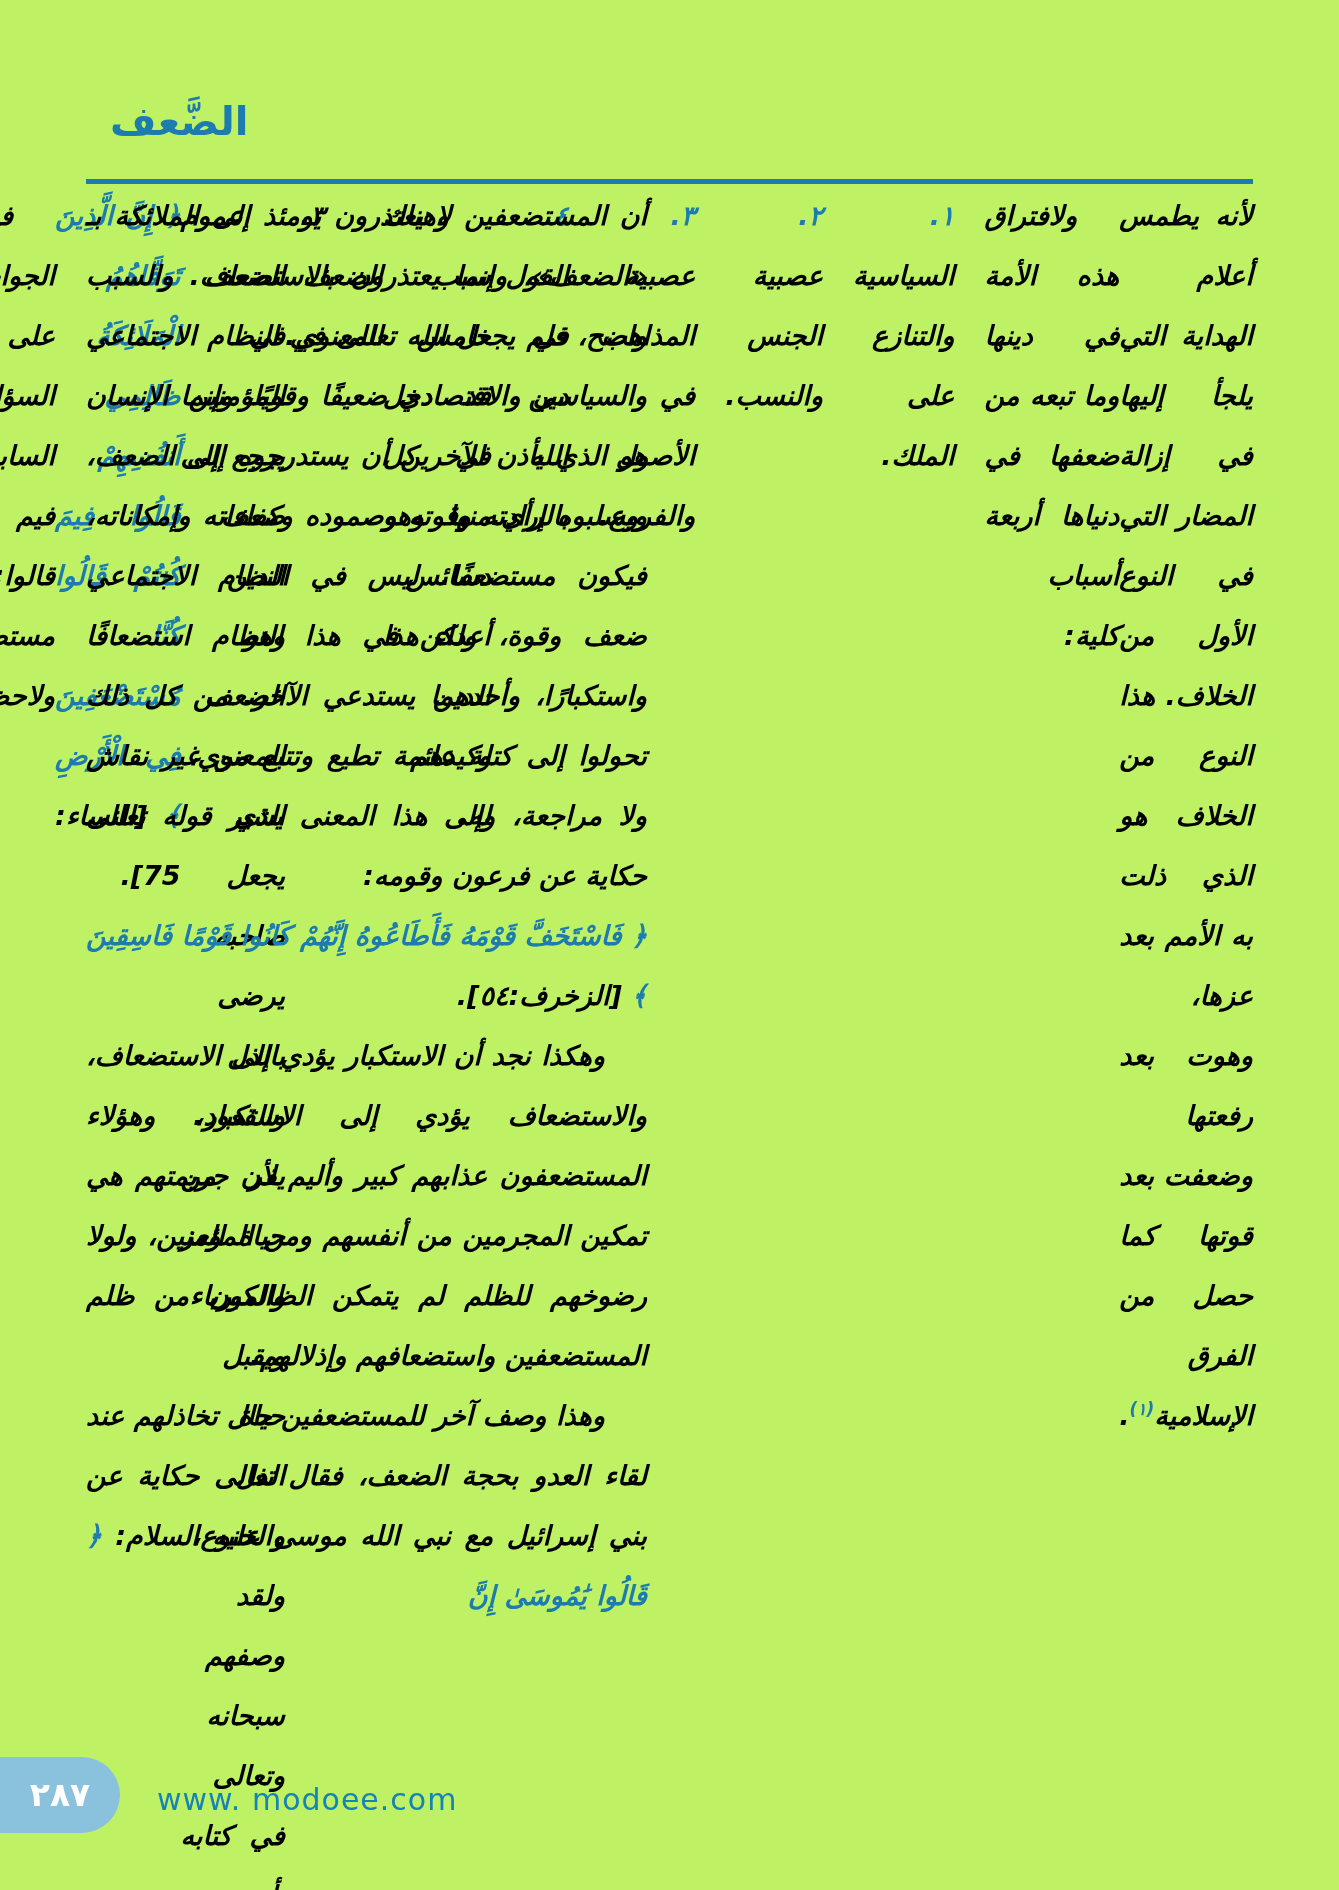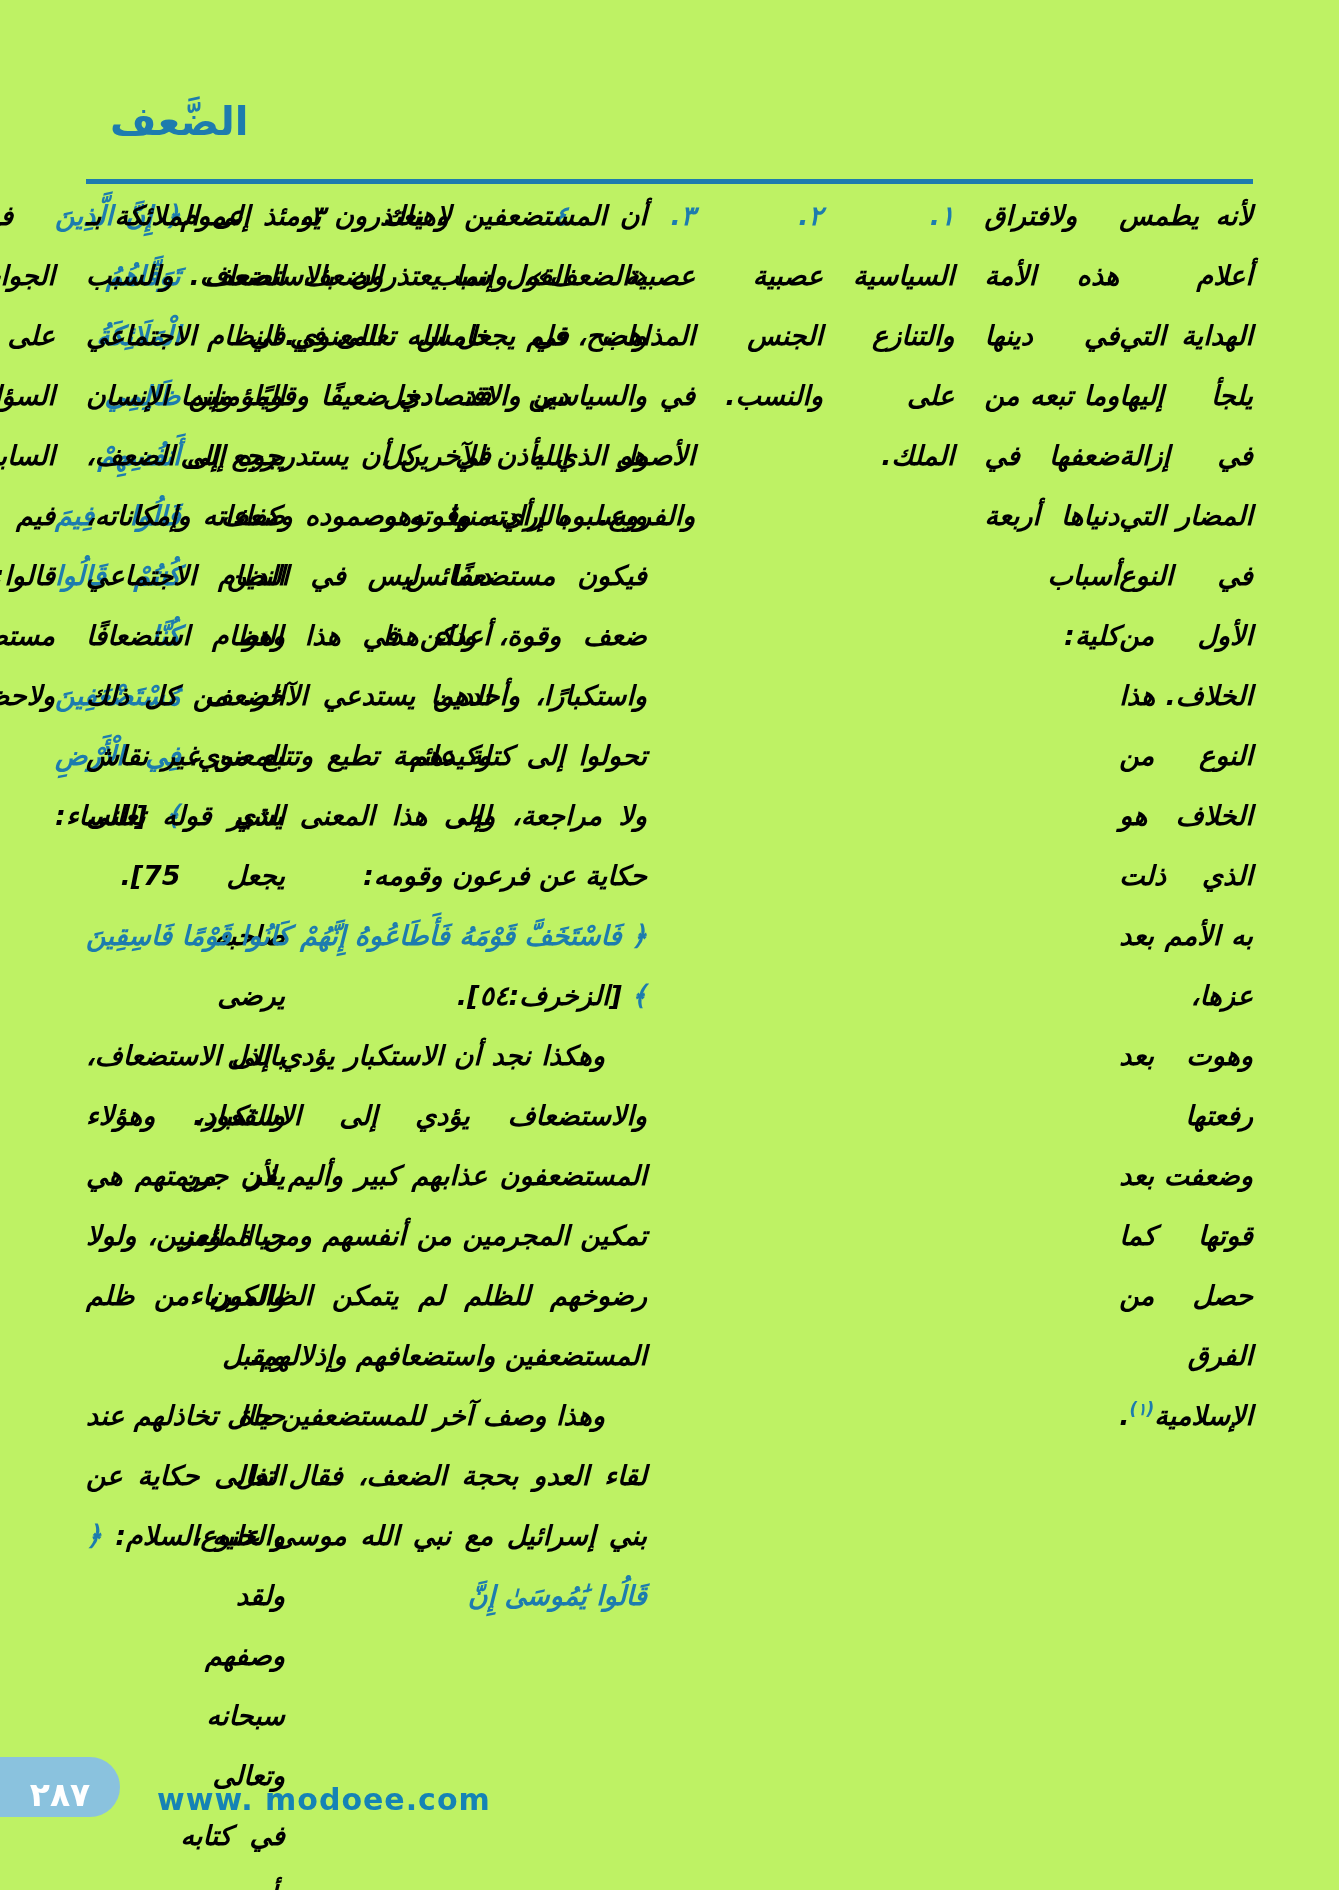--- a/index.html
+++ b/index.html
@@ -67,33 +67,33 @@
   }
   .footnote-text{
     font-size:23px;line-height:34px;font-weight:bold;
     direction:rtl;text-align:right;
     white-space:nowrap;
   }
   .footnote-text .fn-num{color:var(--accent);}
   
   .page-badge{
     position:absolute;left:0;top:1757px;
-    width:120px;height:60px;
+    width:120px;height:76px;
     background:var(--badge);
     border-radius:0 40px 40px 0;
   }
   .page-badge span{
     display:block;width:100%;height:76px;line-height:76px;
     text-align:center;color:#ffffff;
     font-size:33px;font-weight:bold;
   }
   .website{
     position:absolute;left:157px;top:1782px;
     color:var(--website);
-    font-size:30px;font-weight:bold;
+    font-size:30px;font-weight:normal;
     direction:ltr;
     letter-spacing:1px;
   }
 </style>
 </head>
 <body>
 
 <div class="page">
 
   <div class="header-title">الضَّعف</div>

